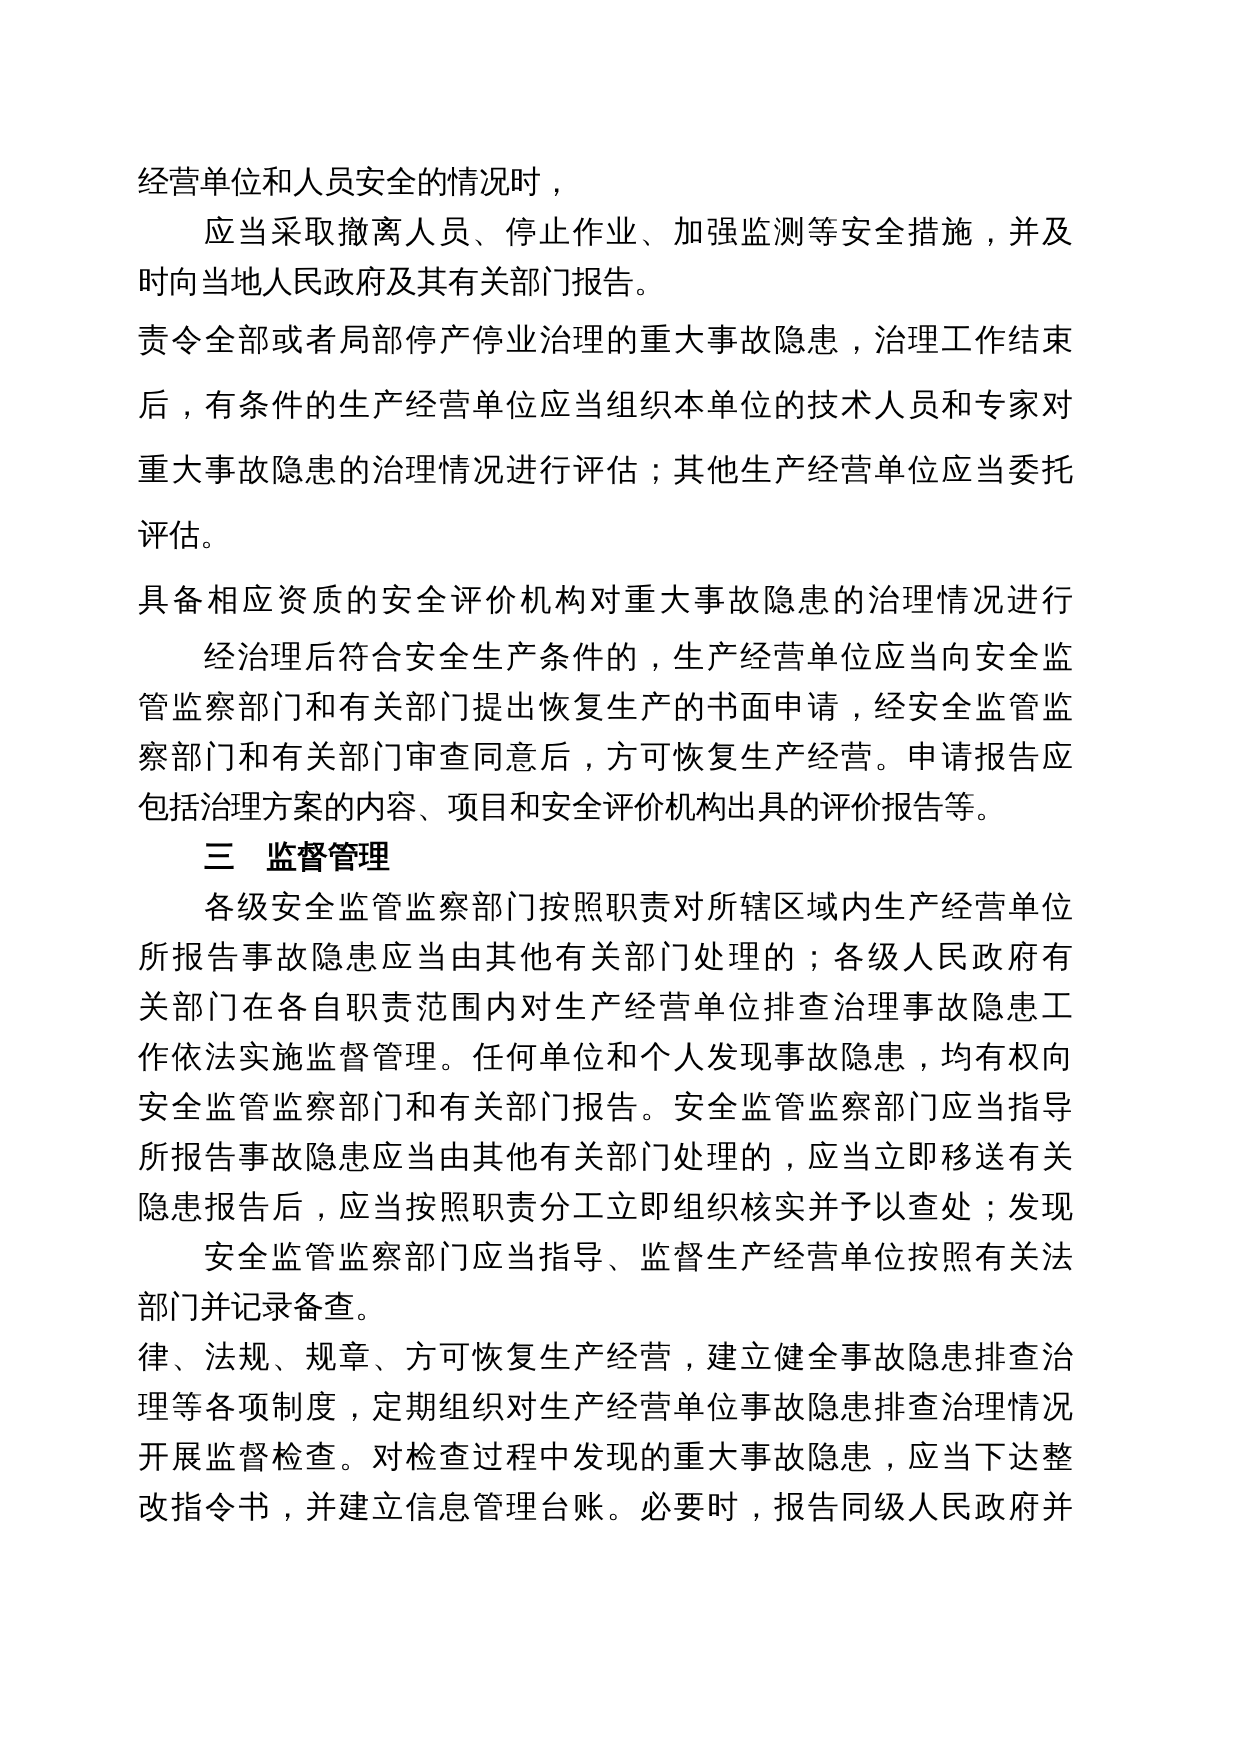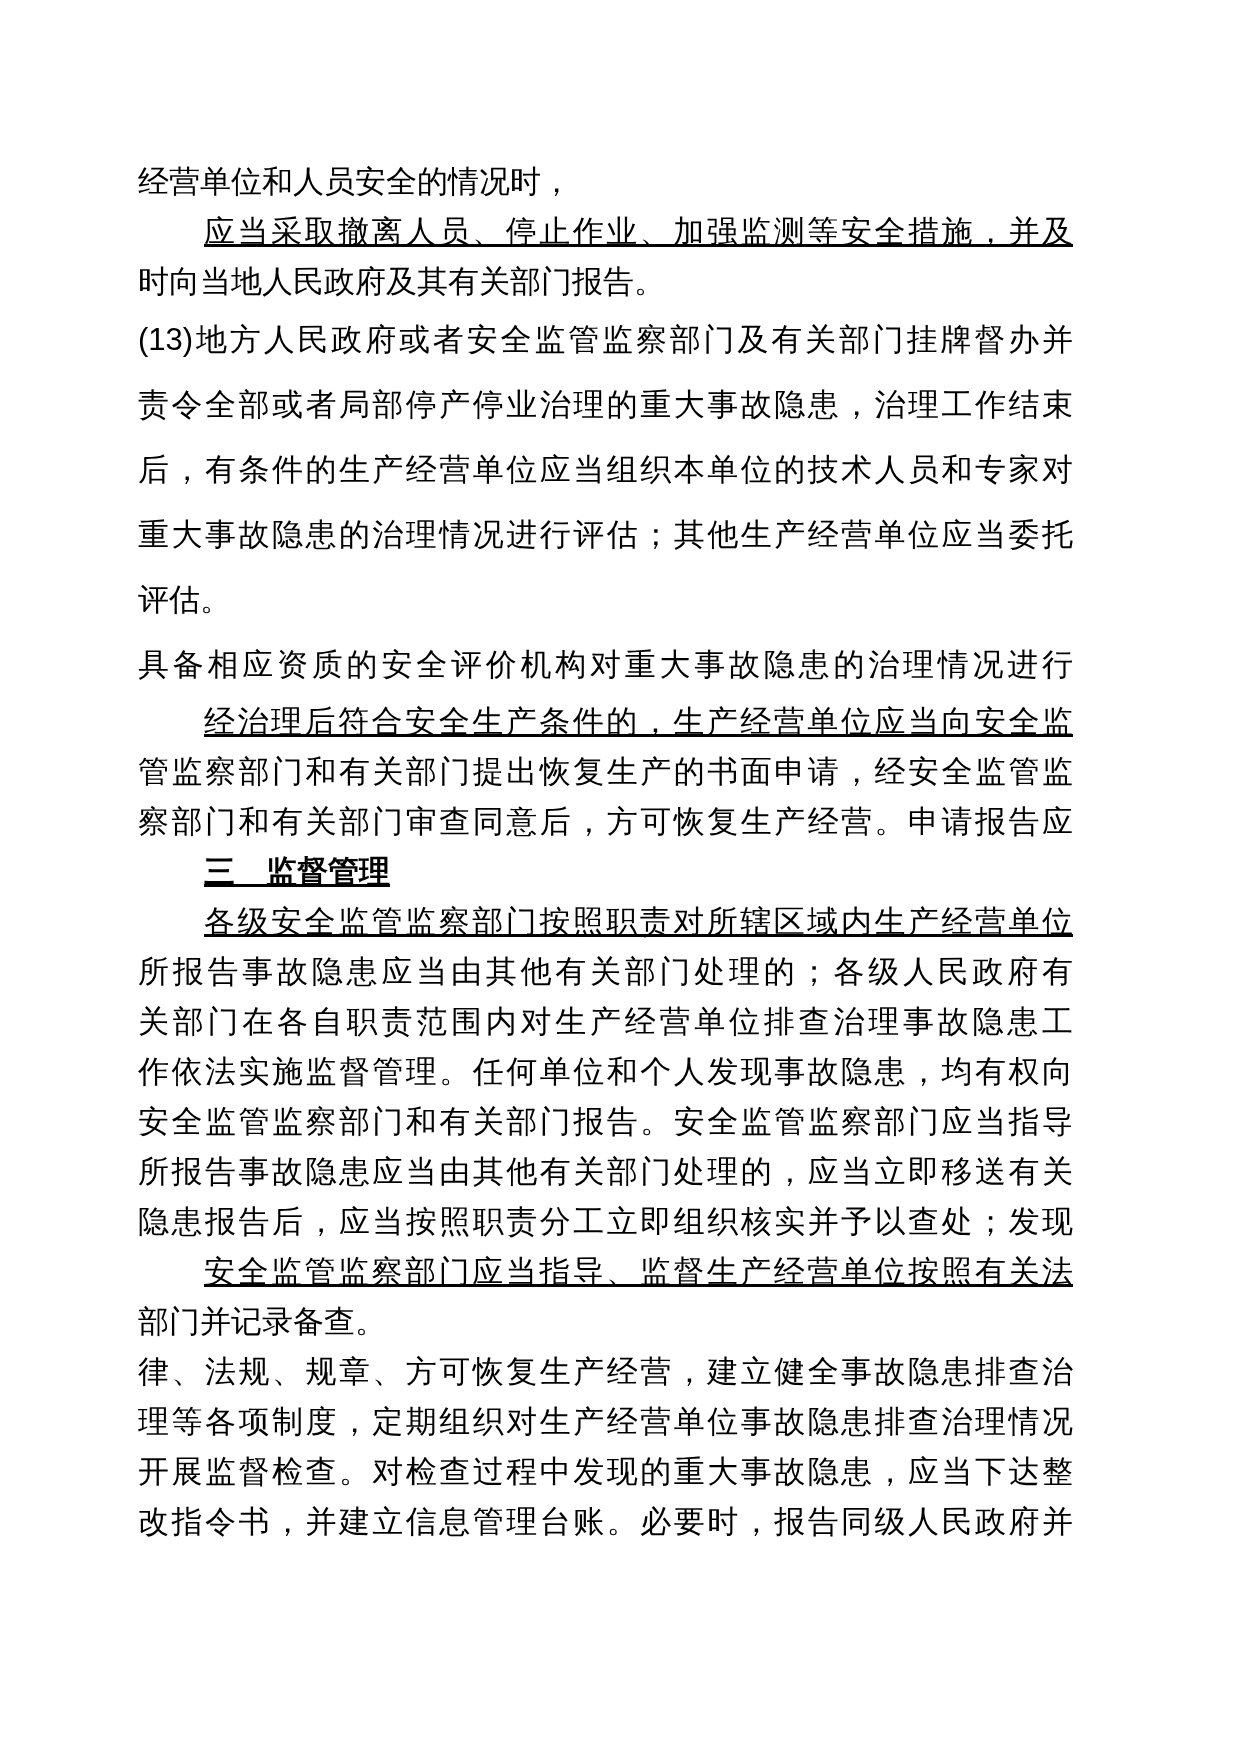--- a/index.html
+++ b/index.html
@@ -41,43 +41,42 @@
     height: 65px;
     line-height: 65px;
   }
   .line.just {
     text-align: justify;
     text-align-last: justify;
     text-justify: inter-character;
   }
   .line.indent {
     text-indent: 66px;
-    text-decoration: underline;
   }
   .line.heading {
     font-weight: bold;
   }
 </style>
 </head>
 <body>
 
 <div class="page">
   <div class="doc">
     <div class="line plain">经营单位和人员安全的情况时，</div>
     <div class="line indent just">应当采取撤离人员、停止作业、加强监测等安全措施，并及</div>
     <div class="line plain">时向当地人民政府及其有关部门报告。</div>
-    <div class="line wide just">(13)地方人民政府或者安全监管监察部门及有关部门挂牌督办并</div>
     <div class="line wide just">责令全部或者局部停产停业治理的重大事故隐患，治理工作结束</div>
     <div class="line wide just">后，有条件的生产经营单位应当组织本单位的技术人员和专家对</div>
     <div class="line wide just">重大事故隐患的治理情况进行评估；其他生产经营单位应当委托</div>
     <div class="line wide plain">评估。</div>
     <div class="line wide just">具备相应资质的安全评价机构对重大事故隐患的治理情况进行</div>
     <div class="line indent just">经治理后符合安全生产条件的，生产经营单位应当向安全监</div>
     <div class="line just">管监察部门和有关部门提出恢复生产的书面申请，经安全监管监</div>
     <div class="line just">察部门和有关部门审查同意后，方可恢复生产经营。申请报告应</div>
+    <div class="line plain">包括治理方案的内容、项目和安全评价机构出具的评价报告等。</div>
     <div class="line heading indent">三　监督管理</div>
     <div class="line indent just">各级安全监管监察部门按照职责对所辖区域内生产经营单位</div>
     <div class="line just">所报告事故隐患应当由其他有关部门处理的；各级人民政府有</div>
     <div class="line just">关部门在各自职责范围内对生产经营单位排查治理事故隐患工</div>
     <div class="line just">作依法实施监督管理。任何单位和个人发现事故隐患，均有权向</div>
     <div class="line just">安全监管监察部门和有关部门报告。安全监管监察部门应当指导</div>
     <div class="line just">所报告事故隐患应当由其他有关部门处理的，应当立即移送有关</div>
     <div class="line just">隐患报告后，应当按照职责分工立即组织核实并予以查处；发现</div>
     <div class="line indent just">安全监管监察部门应当指导、监督生产经营单位按照有关法</div>
     <div class="line plain">部门并记录备查。</div>

